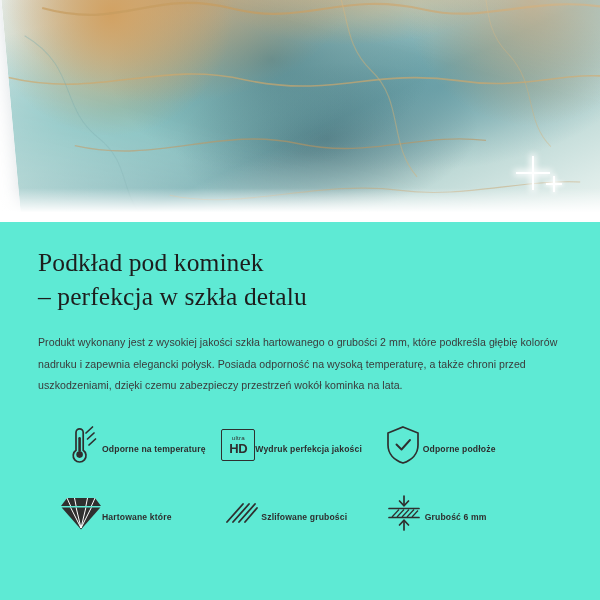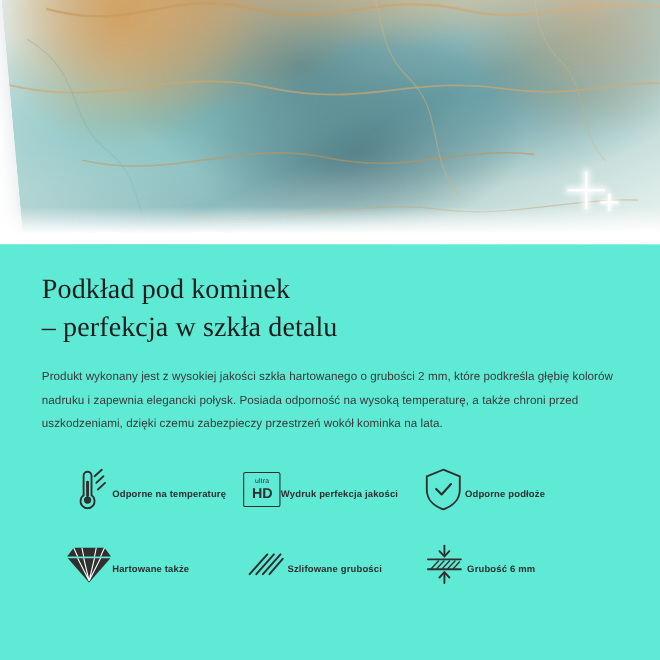--- a/index.html
+++ b/index.html
@@ -263,21 +263,21 @@
             <g fill="#2f2f2f">
               <path d="M7 4 h28 l6 8 H1z"></path>
               <path d="M1.6 13.5 h38.8 L21 35.5z"></path>
             </g>
             <g stroke="#ffffff" stroke-width="1" fill="none">
               <path d="M7 4 l3.6 8 M35 4 l-3.6 8 M14.5 4 l1.6 8 M27.5 4 l-1.6 8"></path>
               <path d="M10.6 13.5 L21 34 M31.4 13.5 L21 34 M16.1 13.5 L21 34 M25.9 13.5 L21 34"></path>
             </g>
           </svg>
         </div>
-        <div class="cap">Hartowane także</div>
+        <div class="cap">Hartowane które</div>
       </div>
 
       <div class="feature">
         <div class="glyph">
           <svg width="40" height="34" viewBox="0 0 40 34">
             <g stroke="#2f2f2f" stroke-width="1.8" stroke-linecap="round" fill="none">
               <line x1="6" y1="26" x2="22" y2="8"></line>
               <line x1="12" y1="26" x2="28" y2="8"></line>
               <line x1="18" y1="26" x2="34" y2="8"></line>
               <line x1="24" y1="26" x2="36" y2="12"></line>

